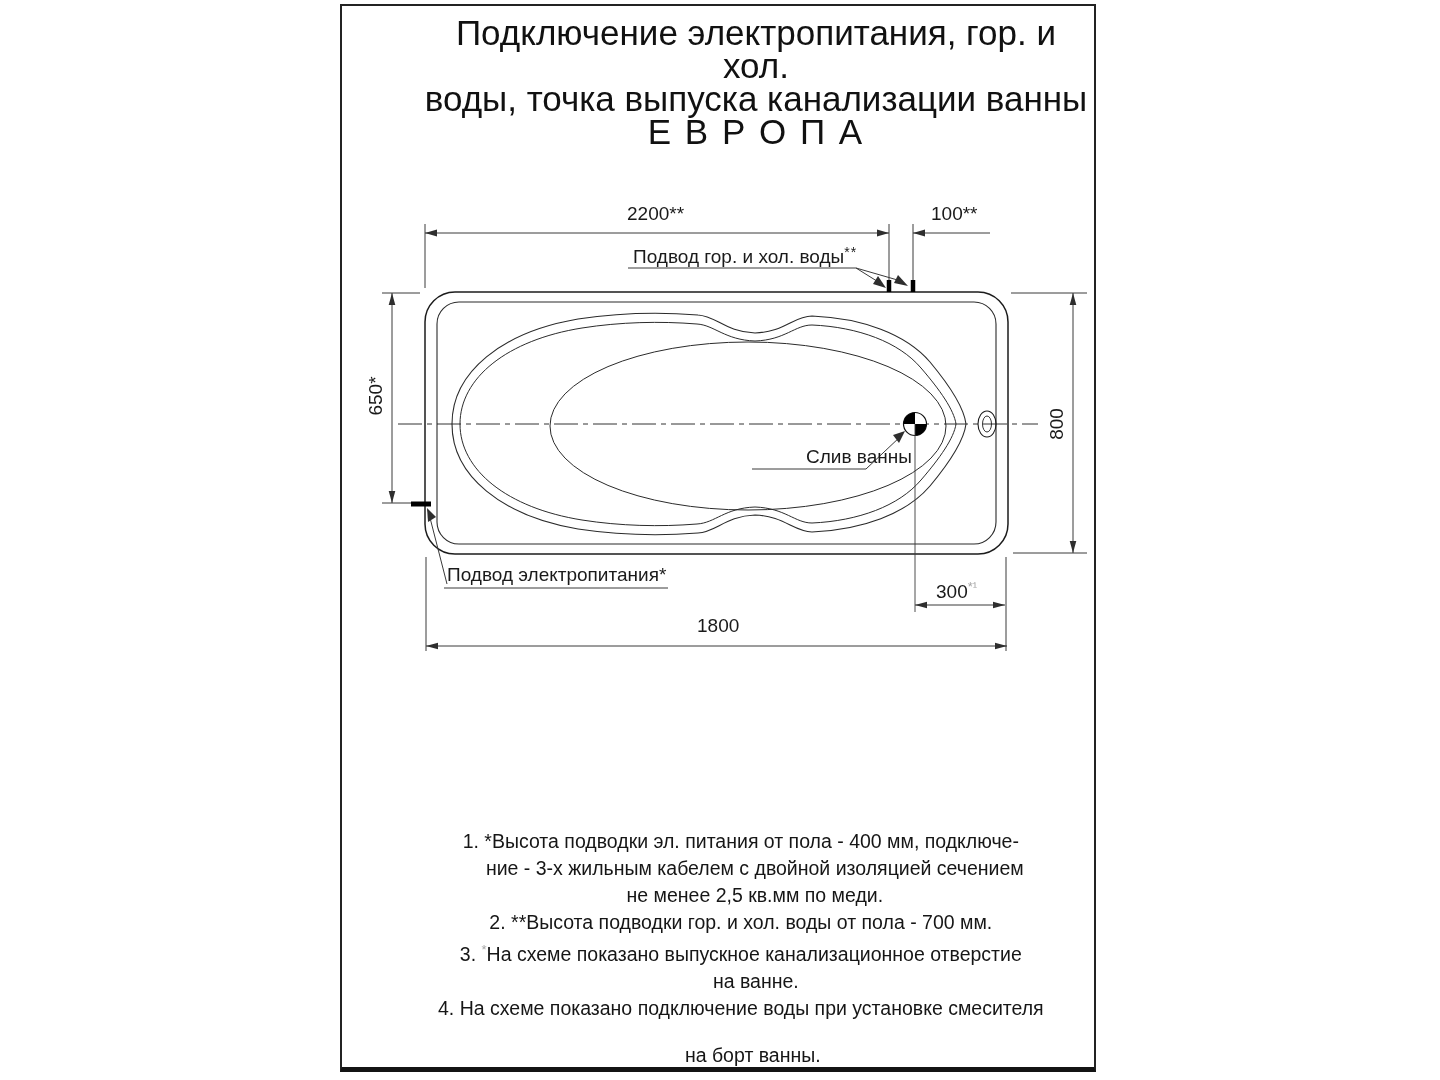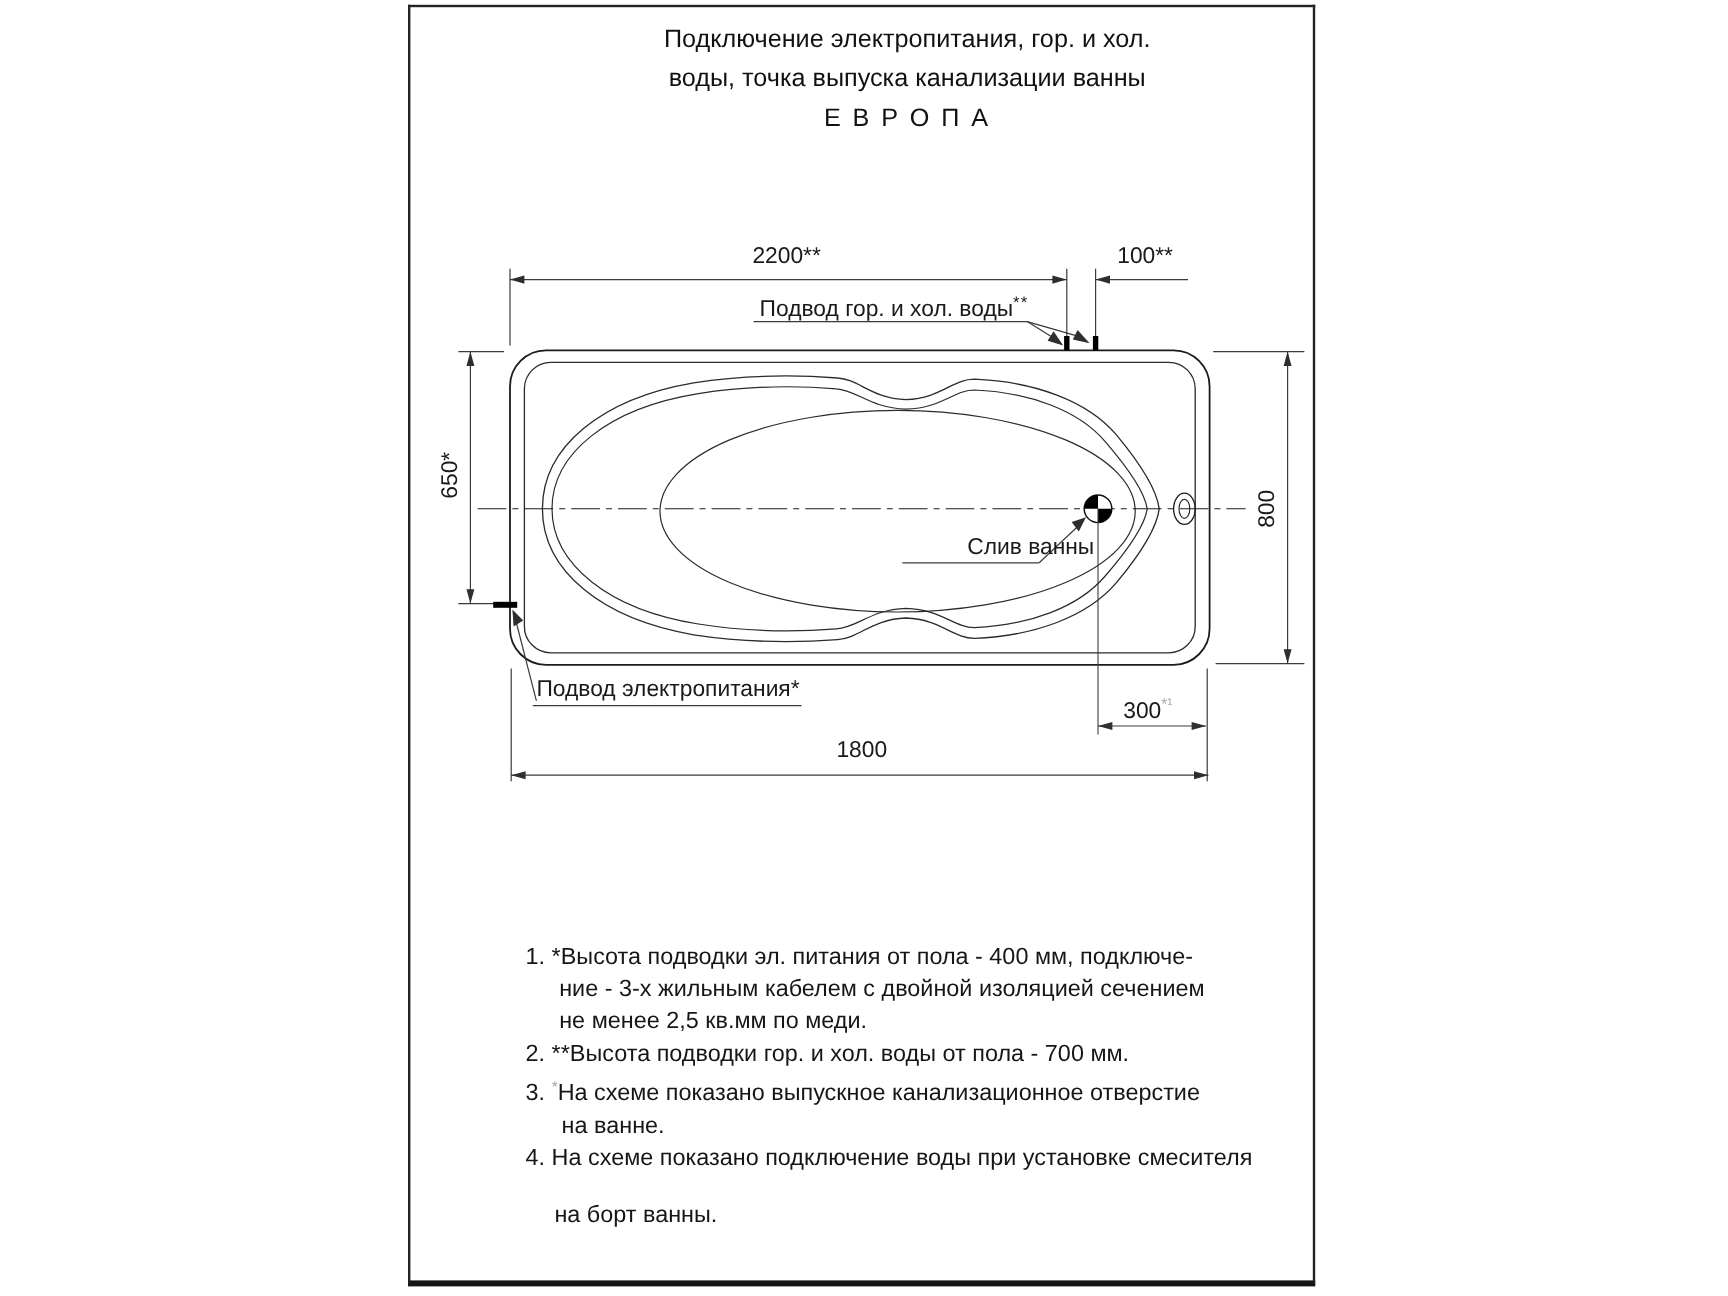--- a/index.html
+++ b/index.html
@@ -3,26 +3,26 @@
 <meta charset="utf-8">
 <style>
   html,body{margin:0;padding:0;background:#fff;}
   #canvas{position:relative;width:1440px;height:1080px;background:#fff;overflow:hidden;
           font-family:"Liberation Sans",sans-serif;color:#141414;}
   #frame{position:absolute;left:340px;top:4px;width:756px;height:1068px;box-sizing:border-box;
          border:2px solid #232323;border-bottom:5px solid #141414;background:#fff;}
   #drawing{position:absolute;left:0;top:0;width:1440px;height:1080px;}
   .txt{position:absolute;font-size:19px;line-height:22px;white-space:nowrap;color:#1a1a1a;}
   .title{position:absolute;left:420px;top:16px;width:672px;text-align:center;
-         font-size:21px;line-height:33px;color:#111;}
+         font-size:35px;line-height:33px;color:#111;}
   .title .caps{letter-spacing:2px;}
   .rot{transform:rotate(-90deg);transform-origin:center center;text-align:center;}
   .supmark{font-size:14px;vertical-align:6px;letter-spacing:1px;}
   .faint{color:#a6a6a6;font-size:13px;vertical-align:7px;}
-  .notes{position:absolute;left:438px;top:784px;font-size:19.5px;line-height:27px;color:#161616;}
+  .notes{position:absolute;left:438px;top:828px;font-size:19.5px;line-height:27px;color:#161616;text-align:center;}
   .nline{white-space:nowrap;}
   .ind24{padding-left:24px;margin-top:20px;}
   .ind28{padding-left:28px;}
   .ind30{padding-left:30px;}
 </style>
 </head>
 <body>
 
 <div id="canvas">
 

